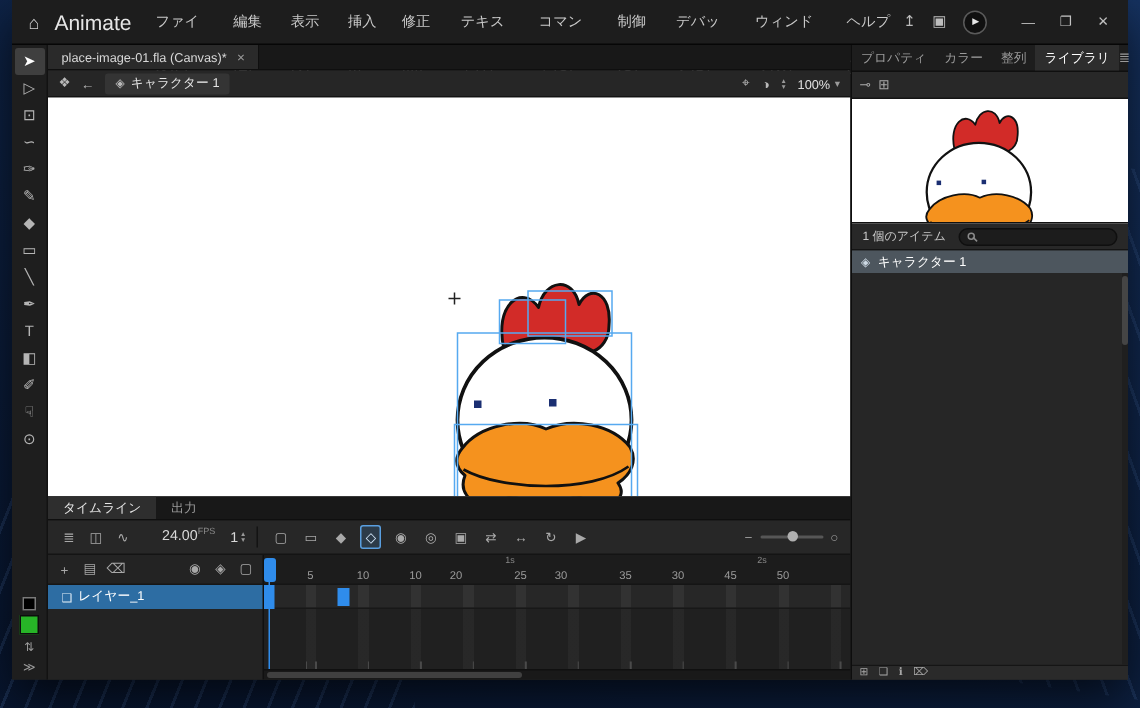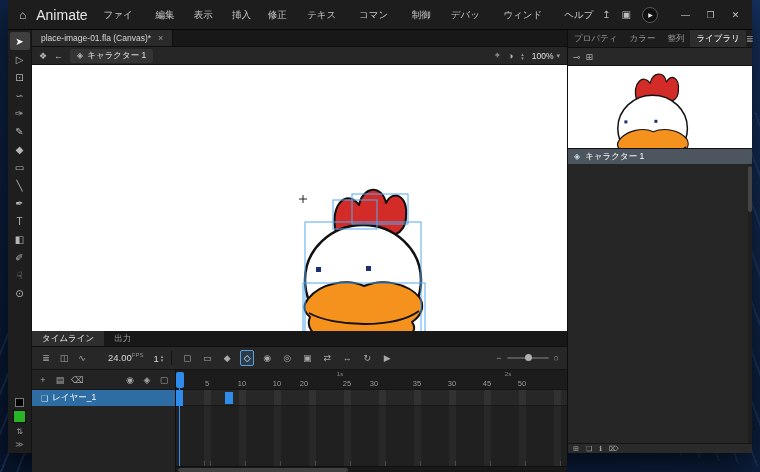--- a/index.html
+++ b/index.html
@@ -62,21 +62,21 @@
   .stage-svg{position:absolute;left:0;top:0;}
   .sel-rect{fill:none;stroke:var(--selection_blue,#56a9f0);stroke-width:1;}
   .reg-cross line{stroke:#222;stroke-width:1;}
   .c-comb{fill:var(--comb_red,#d22b28);stroke:#111;stroke-width:2;stroke-linejoin:round;}
   .c-head{fill:#fff;stroke:#111;stroke-width:2.5;}
   .c-eye{fill:var(--eye_navy,#1b2f72);}
   .c-beak{fill:var(--beak_orange,#f5921e);stroke:#111;stroke-width:2;stroke-linejoin:round;}
   .c-mouth{fill:none;stroke:#111;stroke-width:1.8;}
 
   
-  .timeline{position:absolute;left:24px;top:331px;width:535px;height:142px;background:#202020;}
+  .timeline{position:absolute;left:24px;top:331px;width:535px;height:122px;background:#202020;}
   .tl-tabs{position:absolute;left:0;top:0;right:0;height:16px;background:#181818;display:flex;border-bottom:1px solid #0f0f0f;}
   .tl-tab{padding:0 10px;line-height:15px;font-size:8.5px;color:#9a9a9a;}
   .tl-tab.active{background:#2e2e2e;color:#e8e8e8;}
   .tl-controls{position:absolute;left:0;top:16px;right:0;height:23px;background:#272727;
     border-bottom:1px solid #141414;display:flex;align-items:center;gap:6px;padding:0 8px;}
   .tlc-icon{color:#a9a9a9;font-size:9px;width:12px;text-align:center;}
   .tlc-btn{color:#a9a9a9;font-size:9px;width:14px;height:16px;display:flex;align-items:center;
     justify-content:center;border-radius:2px;flex:0 0 auto;}
   .tlc-btn.active{border:1px solid #5a9fe0;background:#2c3b49;color:#d9ecff;}
   .tl-fps{color:#d8d8d8;font-size:9.5px;margin-left:14px;white-space:nowrap;}
@@ -355,20 +355,27 @@
       </div>
       <div class="lib-docrow">
         <span class="lib-ic">⊸</span>
         <span class="lib-ic">⊞</span>
       </div>
       <div class="lib-preview">
         <svg width="183" height="82" viewBox="0 0 183 82">
           <use href="#chicken" transform="translate(48,4) scale(0.6)"></use>
         </svg>
       </div>
+      <div class="lib-countrow">
+        <span class="lib-count">1 個のアイテム</span>
+        <span class="searchbox">
+          <span class="mag"></span>
+          <input class="search-input" type="text" value="" style="">
+        </span>
+      </div>
       <div class="lib-item">
         <span class="sicon">◈</span>
         <span>キャラクター 1</span>
       </div>
       <div class="lib-list">
         <div class="rp-scroll">
           <span class="v-thumb"></span>
         </div>
       </div>
       <div class="lib-bottom">

